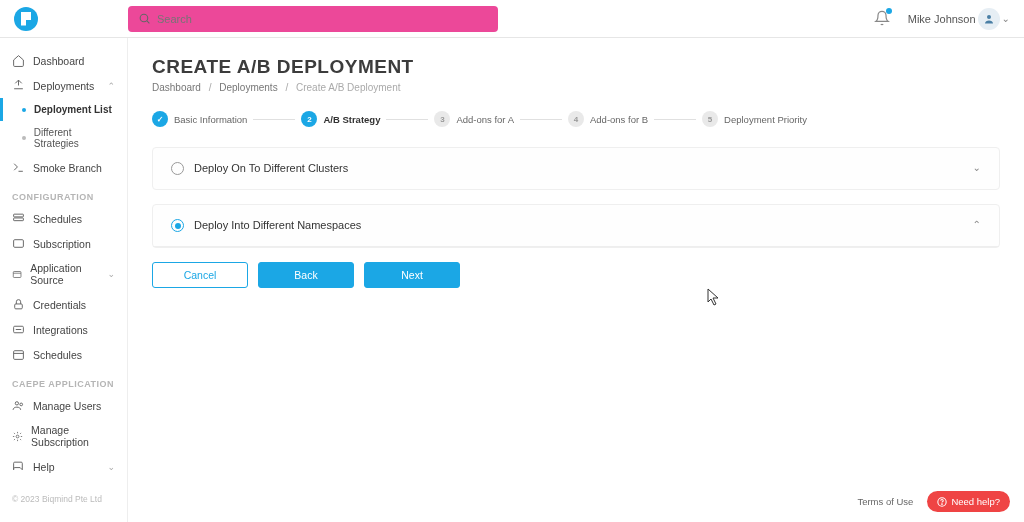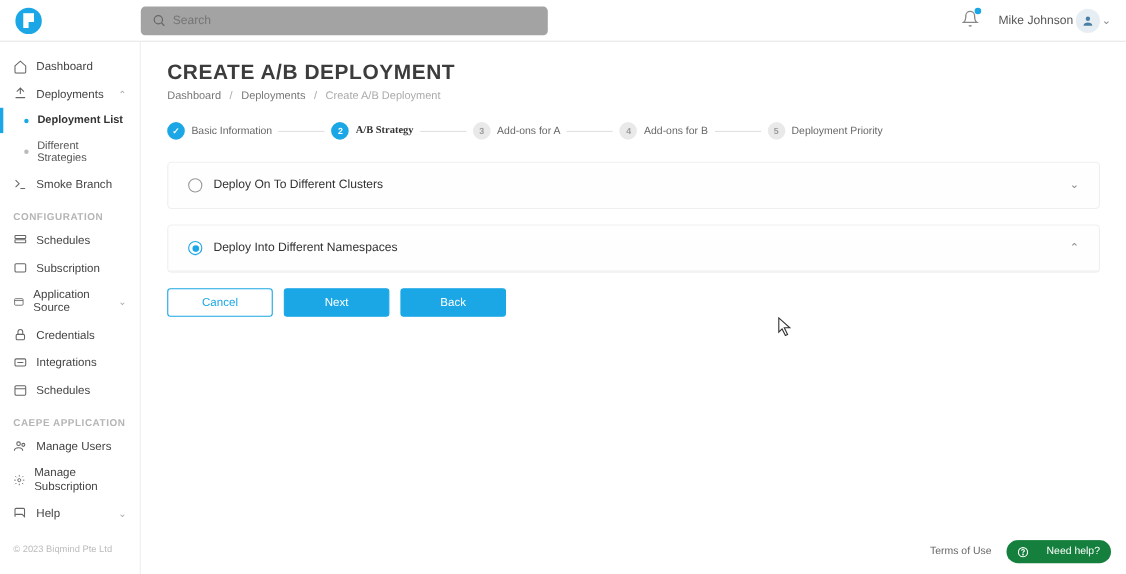--- a/index.html
+++ b/index.html
@@ -2,21 +2,21 @@
 <html><head>
   <meta charset="utf-8">
   <style>
     * { margin: 0; padding: 0; box-sizing: border-box; }
     body { font-family: -apple-system, BlinkMacSystemFont, 'Segoe UI', Arial, sans-serif; font-size: 11px; color: #333; background: #fff; }
     
     
     .topbar { display: flex; align-items: center; height: 38px; padding: 0 14px; border-bottom: 1px solid #e6e6e6; }
     .logo { width: 24px; height: 24px; background: #1BA7E5; border-radius: 50%; position: relative; margin-right: 90px; }
     .logo::before { content: ''; position: absolute; background: #fff; width: 10px; height: 14px; left: 7px; top: 5px; clip-path: polygon(0 0, 100% 0, 100% 60%, 50% 60%, 50% 100%, 0 100%); }
-    .search-wrap { display: flex; align-items: center; flex: 0 0 370px; height: 26px; background: #a3a3a3; border-radius: 4px; padding: 0 10px; color: #aaa; gap: 6px; }
+    .search-wrap { display: flex; align-items: center; flex: 0 0 370px; height: 26px; background: #ec4899; border-radius: 4px; padding: 0 10px; color: #aaa; gap: 6px; }
     .search-wrap input { border: 0; outline: 0; background: transparent; flex: 1; font-size: 11px; }
     .topbar-spacer { flex: 1; }
     .bell { position: relative; margin-right: 18px; color: #888; }
     .bell-dot { position: absolute; top: -2px; right: -2px; width: 6px; height: 6px; background: #1BA7E5; border-radius: 50%; }
     .user-chip { display: flex; align-items: center; gap: 2px; font-size: 11px; color: #555; }
     .avatar { width: 22px; height: 22px; border-radius: 50%; background: #E6EEF4; display: flex; align-items: center; justify-content: center; color: #4A7FA5; font-size: 11px; }
 
     
     .shell { display: flex; height: calc(100vh - 38px); }
     .sidebar { width: 128px; border-right: 1px solid #eee; padding: 10px 0; display: flex; flex-direction: column; }
@@ -40,21 +40,21 @@
     .breadcrumb .current { color: #aaa; }
 
     
     .stepper { display: flex; align-items: center; margin-bottom: 20px; }
     .step { display: flex; align-items: center; gap: 6px; }
     .step-circle { width: 16px; height: 16px; border-radius: 50%; display: flex; align-items: center; justify-content: center; font-size: 8px; font-weight: 600; }
     .step-circle.done { background: #1BA7E5; color: #fff; }
     .step-circle.active { background: #1BA7E5; color: #fff; }
     .step-circle.pending { background: #E9E9E9; color: #999; }
     .step-label { font-size: 9.5px; color: #666; }
-    .step.active .step-label { color: #333; font-weight: 600; font-family: Liberation Serif, serif; }
+    .step.active .step-label { color: #333; font-weight: 600; }
     .step-line { flex: 0 0 42px; height: 1px; background: #E0E0E0; margin: 0 6px; }
 
     
     .panel-container { border: 1px solid #EFEFEF; border-radius: 4px; margin-bottom: 14px; background: #FEFEFE; }
     .radio-row { display: flex; align-items: flex-start; padding: 14px 18px; font-size: 11px; color: #333; cursor: pointer; }
     .radio-row .chev { margin-left: auto; color: #888; font-size: 10px; }
     .radio { width: 13px; height: 13px; border: 1.5px solid #999; border-radius: 50%; margin-right: 10px; position: relative; }
     .radio.checked { border-color: #1BA7E5; }
     .radio.checked::after { content: ''; position: absolute; inset: 2.5px; background: #1BA7E5; border-radius: 50%; }
     .panel-divider { height: 1px; background: #EEE; }
@@ -71,21 +71,21 @@
 
     
     .btn-row { display: flex; gap: 10px; margin-top: 6px; }
     .btn { width: 96px; height: 26px; border-radius: 3px; font-size: 10.5px; display: flex; align-items: center; justify-content: center; cursor: pointer; }
     .btn-outline { border: 1px solid #1BA7E5; background: #fff; color: #1BA7E5; }
     .btn-fill { border: 1px solid #1BA7E5; background: #1BA7E5; color: #fff; }
 
     
     .footer-right { position: fixed; bottom: 10px; right: 14px; display: flex; align-items: center; gap: 14px; }
     .tos-link { font-size: 9.5px; color: #666; }
-    .need-help { background: #15803d; color: #fff; padding: 5px 10px; border-radius: 12px; font-size: 9.5px; display: flex; align-items: center; gap: 16px; text-align: right; }
+    .need-help { background: #ef4444; color: #fff; padding: 5px 10px; border-radius: 12px; font-size: 9.5px; display: flex; align-items: center; gap: 4px; text-align: right; }
 
     
     .cursor { position: absolute; left: 579px; top: 250px; pointer-events: none; color: #333; }
   </style>
 </head>
 <body>
 
 <div class="topbar">
   <div class="logo"></div>
   <div class="search-wrap">
@@ -268,22 +268,22 @@
       <div class="radio-row">
         <span class="radio checked"></span>
         <span>Deploy Into Different Namespaces</span>
         <span class="chev">⌃</span>
       </div>
       <div class="panel-divider"></div>
     </div>
 
     <div class="btn-row">
       <div class="btn btn-outline">Cancel</div>
+      <div class="btn btn-fill">Back</div>
       <div class="btn btn-fill">Next</div>
-      <div class="btn btn-fill">Back</div>
     </div>
 
     <svg class="cursor" width="14" height="18" viewBox="0 0 14 18">
         <path d="M1 1 L1 14 L4 11 L7 17 L9 16 L6 10 L11 10 Z" fill="#fff" stroke="#333" stroke-width="1"></path>
       </svg>
   </div>
 </div>
 
 <div class="footer-right">
   <a class="tos-link">Terms of Use</a>

